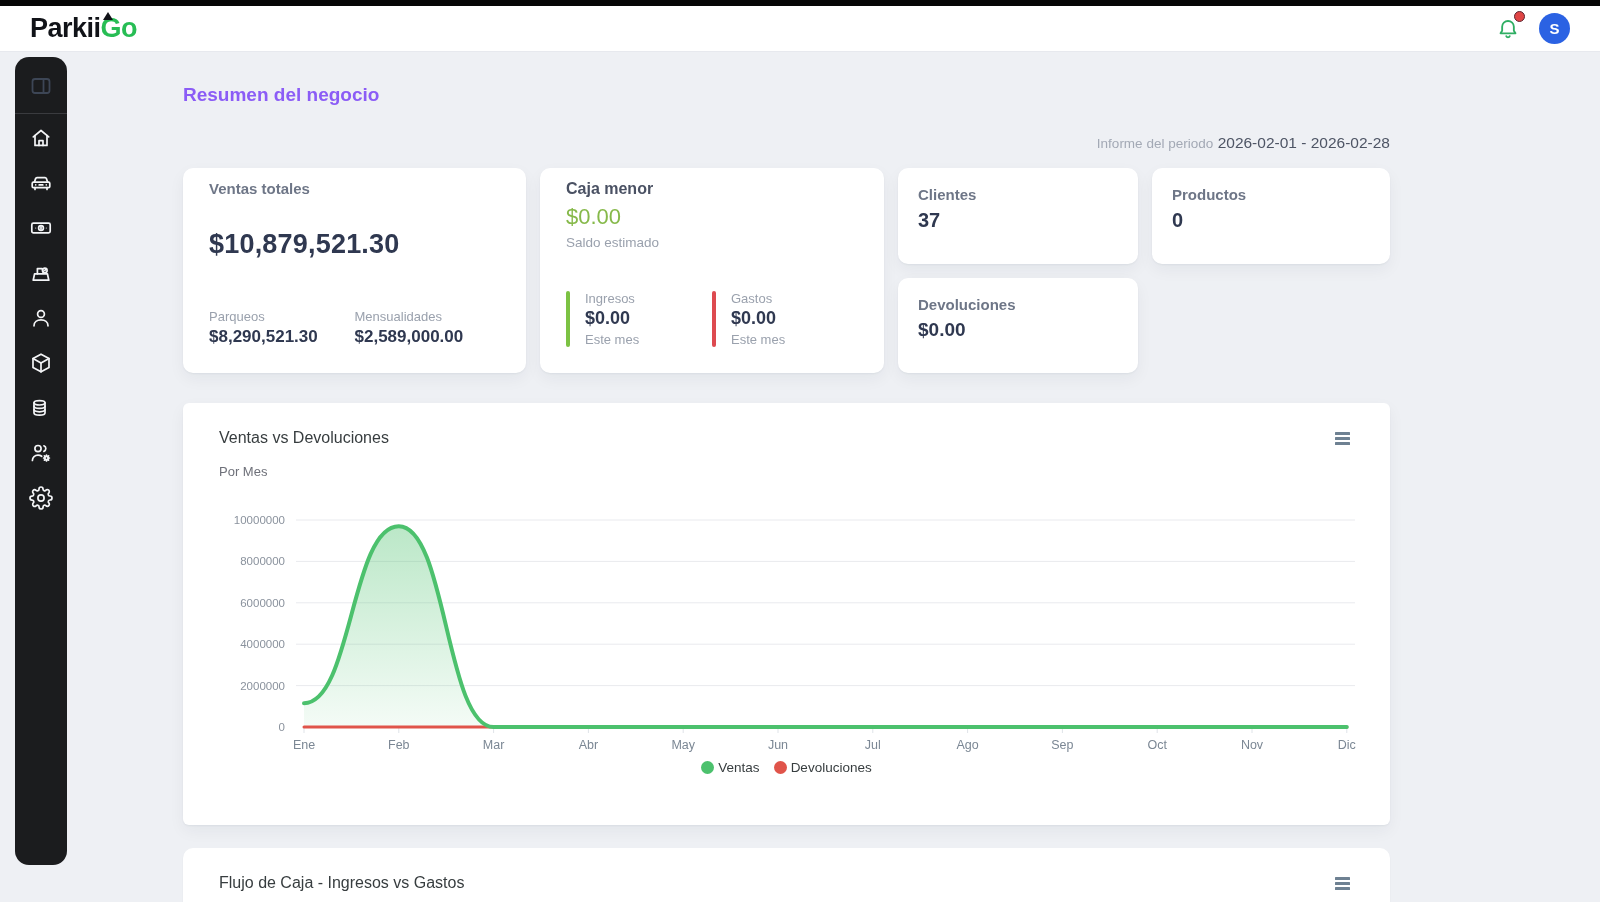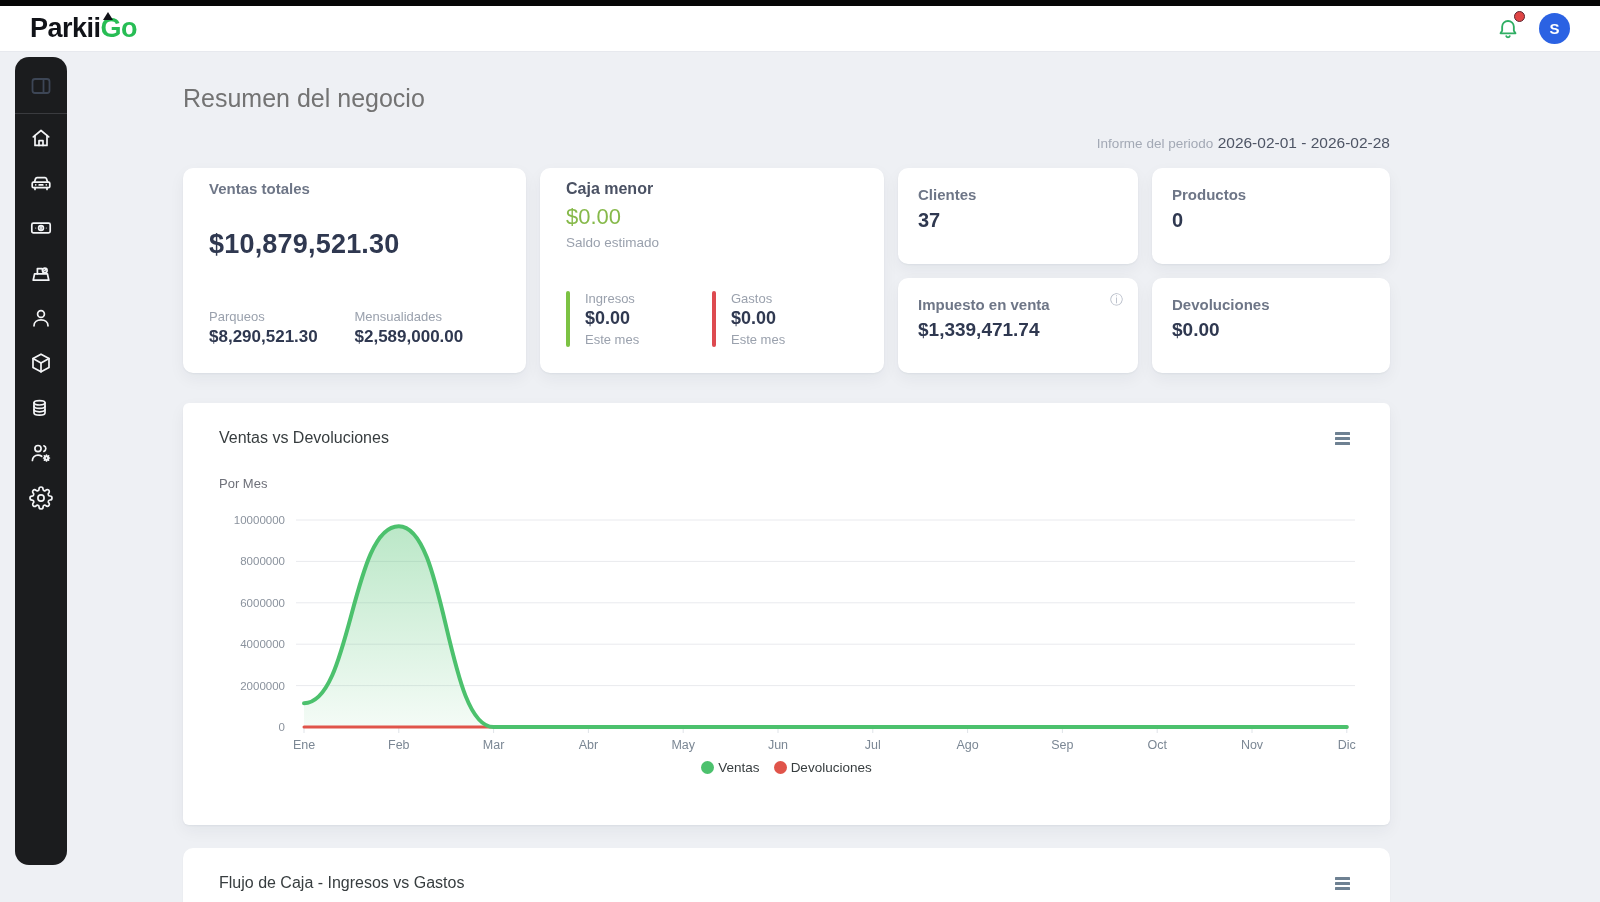--- a/index.html
+++ b/index.html
@@ -27,21 +27,21 @@
   
   .sidebar { position:absolute; left:15px; top:57px; width:52px; height:808px; background:#1b1c1e;
              border-radius:14px; display:flex; flex-direction:column; align-items:center;
              padding-top:17px; z-index:4; }
   .sb-toggle { color:#3d4656; width:24px; height:24px; cursor:pointer; }
   .sb-divider { width:52px; height:1px; background:#3a3b3f; margin:15px 0 12px 0; }
   .sb-item { width:24px; height:24px; color:#f4f5f7; margin-bottom:21px; cursor:pointer; }
   .sb-item svg, .sb-toggle svg { width:100%; height:100%; }
 
   
-  .page-title { position:absolute; left:183px; top:84px; font-size:25px; color:#737373; font-weight:400; }
+  .page-title { position:absolute; left:183px; top:84px; font-size:19px; color:#8b5cf6; font-weight:700; }
   .period { position:absolute; top:134px; left:183px; width:1207px; text-align:right; }
   .period .lbl { font-size:13.5px; color:#a3a9b5; }
   .period .val { font-size:15.5px; color:#4e5565; }
 
   .cards { position:absolute; left:183px; top:168px; width:1207px; display:grid;
            grid-template-columns:343px 344px 240px 238px; grid-template-rows:96px 95px;
            row-gap:14px; justify-content:space-between; }
   .card { background:#fff; border-radius:10px; box-shadow:0 1px 2px rgba(25,30,50,0.05), 0 6px 16px rgba(25,30,50,0.05); }
   .card.tall { grid-row:1 / span 2; display:flex; flex-direction:column; padding:12px 26px 26px 26px; }
   .card.small { padding:18px 20px; position:relative; }
@@ -62,21 +62,21 @@
   .caja-stat .mini-caption { font-size:13px; color:#9aa1ad; margin-top:3px; }
 
   .small .stat-value { font-size:20px; font-weight:bold; color:#2f3850; margin-top:6px; }
   .small .stat-money { font-size:19px; font-weight:bold; color:#2f3850; margin-top:6px; }
   .info-icon { position:absolute; right:15px; top:13px; font-size:13px; color:#b4bac6; cursor:pointer; }
 
   
   .chart-card { position:absolute; left:183px; top:403px; width:1207px; height:422px; background:#fff;
                 border-radius:6px; box-shadow:0 1px 2px rgba(25,30,50,0.05), 0 6px 16px rgba(25,30,50,0.05); }
   .chart-title { position:absolute; left:36px; top:26px; font-size:16px; color:#373d3f; }
-  .chart-subtitle { position:absolute; left:36px; top:73px; font-size:13px; color:#6e7079; }
+  .chart-subtitle { position:absolute; left:36px; top:61px; font-size:13px; color:#6e7079; }
   .menu-icon { position:absolute; right:40px; top:29px; width:15px; cursor:pointer; }
   .menu-icon span { display:block; height:2.5px; background:#6e8192; margin-bottom:2.5px; border-radius:0.5px; }
   .chart-svg { position:absolute; left:44px; top:95px; }
   .legend { position:absolute; left:0; top:357px; width:100%; display:flex; justify-content:center; gap:14px; }
   .legend-item { display:flex; align-items:center; gap:4px; font-size:13.5px; color:#373d3f; cursor:pointer; }
   .legend-dot { width:13px; height:13px; border-radius:50%; }
 
   .cashflow-card { position:absolute; left:183px; top:848px; width:1207px; height:120px; background:#fff;
                    border-radius:10px 10px 0 0; box-shadow:0 1px 2px rgba(25,30,50,0.05); }
 </style>
@@ -216,25 +216,20 @@
     <div class="card small">
       <div class="card-title">Clientes</div>
       <div class="stat-value">37</div>
     </div>
 
     <div class="card small">
       <div class="card-title">Productos</div>
       <div class="stat-value">0</div>
     </div>
 
-    <div class="card small">
-      <div class="card-title">Impuesto en venta</div>
-      <div class="stat-money">$1,339,471.74</div>
-      <span class="info-icon">ⓘ</span>
-    </div>
 
     <div class="card small">
       <div class="card-title">Devoluciones</div>
       <div class="stat-money">$0.00</div>
     </div>
   </div>
 
   <div class="chart-card">
     <div class="chart-title">Ventas vs Devoluciones</div>
     <div class="chart-subtitle">Por Mes</div>

